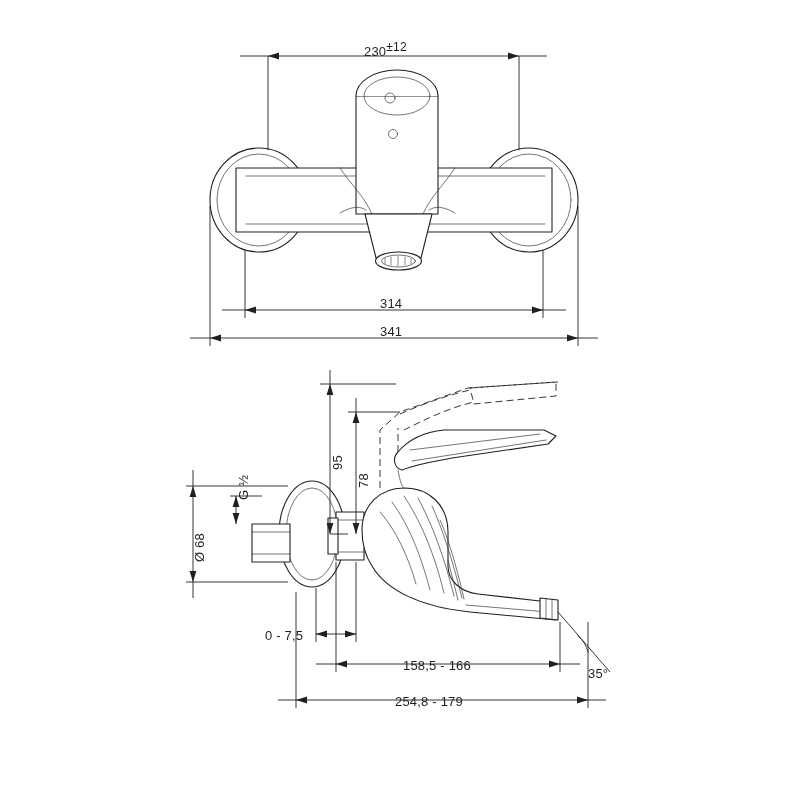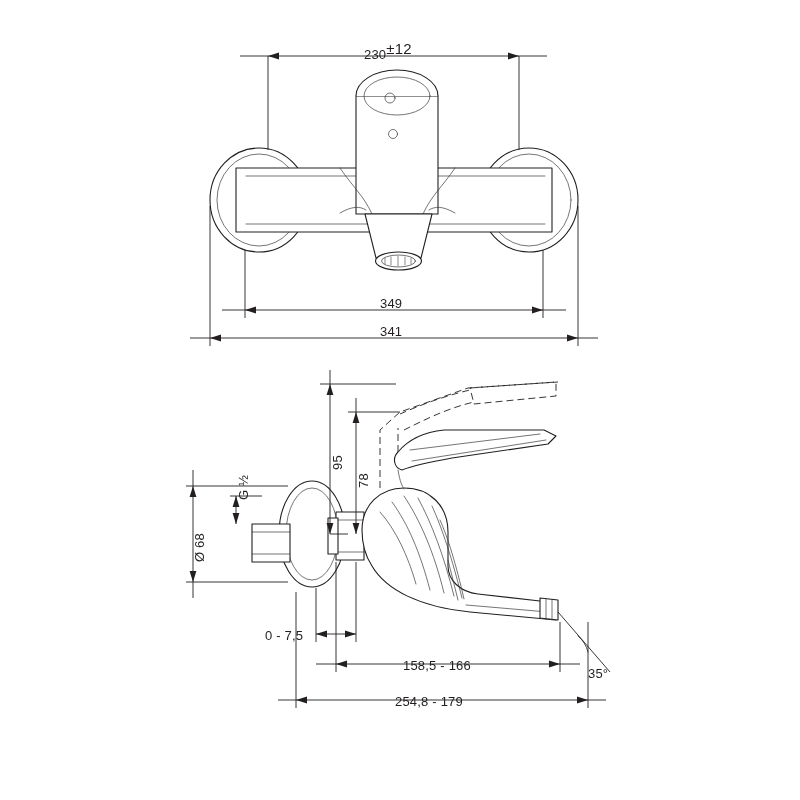--- a/index.html
+++ b/index.html
@@ -71,21 +71,21 @@
     font-family: "Liberation Sans", sans-serif;
     font-size: 13px;
     color: #231f20;
     white-space: nowrap;
     letter-spacing: 0.2px;
   }
   .dimtext.rot {
     transform-origin: left top;
   }
   .sup {
-    font-size: 15px;
+    font-size: 12px;
     vertical-align: super;
   }
 </style>
 </head>
 <body>
 
 <div id="stage">
 
   <svg id="drawing" viewBox="0 0 800 800">
     <defs>
@@ -248,21 +248,21 @@
       <line class="ext" x1="296" y1="592" x2="296" y2="708"></line>
       <line class="ext" x1="588" y1="622" x2="588" y2="708"></line>
 
       <line class="ext" x1="558" y1="612" x2="610" y2="672"></line>
       <path class="ln-thin" d="M 578 636 A 30 30 0 0 1 588 652"></path>
     </g>
   </svg>
 
   <div class="dimtext" style="left:364px; top:40px;"><span>230</span><span class="sup">±12</span></div>
 
-  <div class="dimtext" style="left:380px; top:296px;">349</div>
+  <div class="dimtext" style="left:380px; top:296px;">314</div>
 
   <div class="dimtext" style="left:380px; top:324px;">341</div>
 
   <div class="dimtext rot" style="left:330px; top:470px; transform: rotate(-90deg);">95</div>
 
   <div class="dimtext rot" style="left:356px; top:488px; transform: rotate(-90deg);">78</div>
 
   <div class="dimtext rot" style="left:192px; top:562px; transform: rotate(-90deg);">Ø 68</div>
 
   <div class="dimtext rot" style="left:236px; top:500px; transform: rotate(-90deg);">G ½</div>

